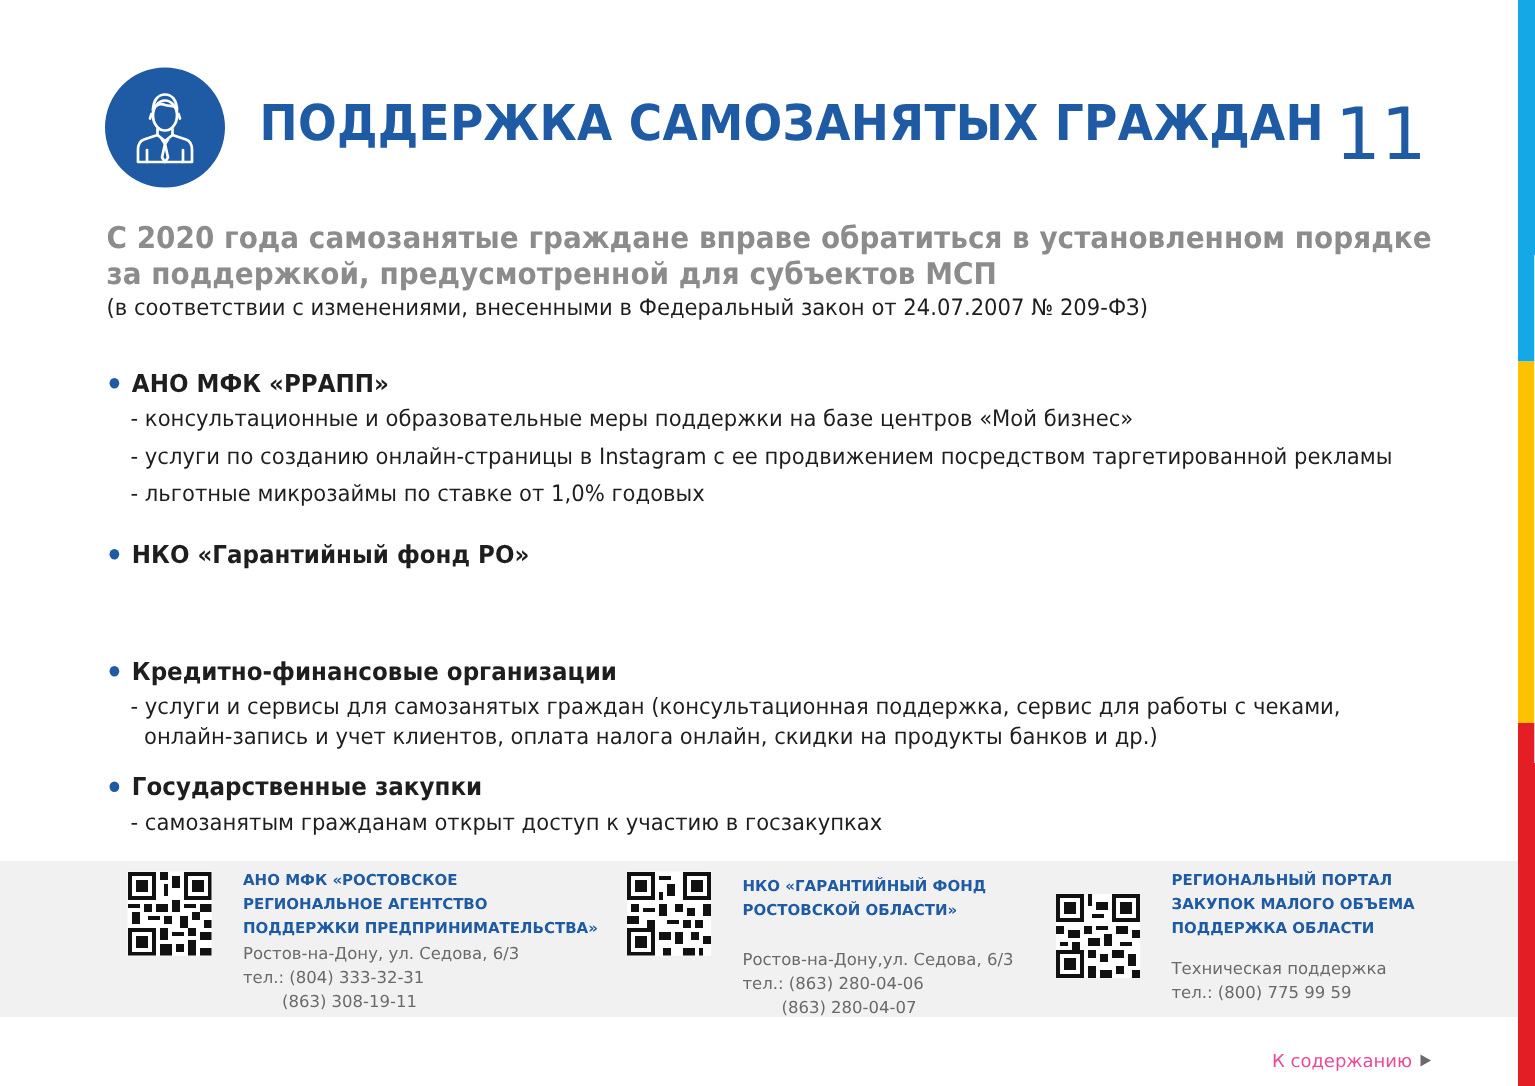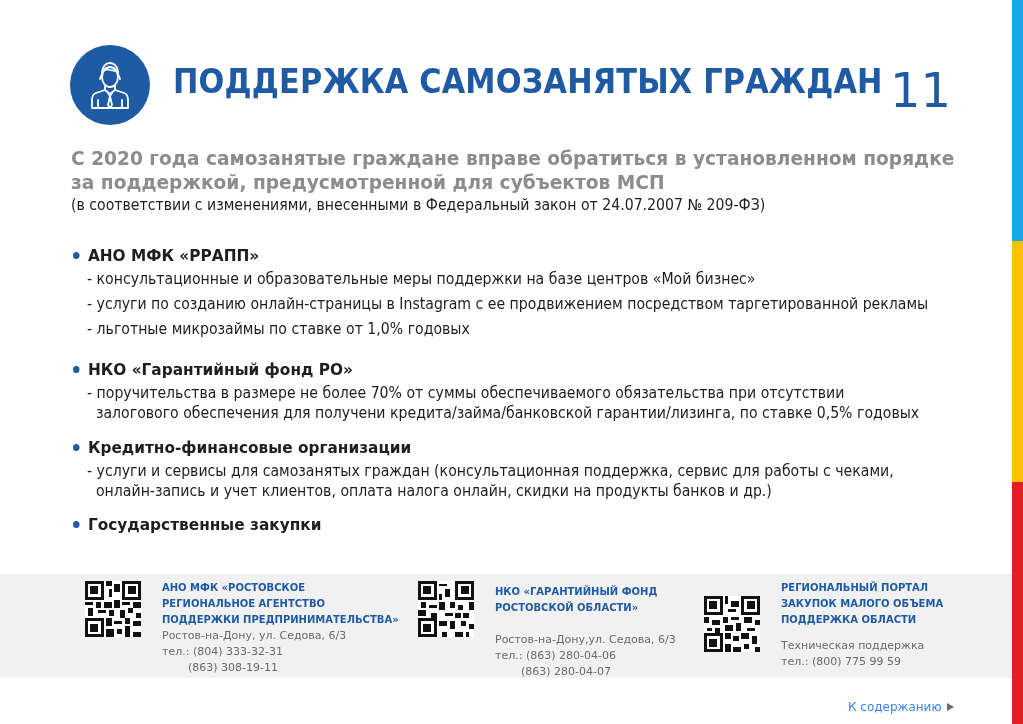--- a/index.html
+++ b/index.html
@@ -22,21 +22,21 @@
   .sec-item { font-size:15px; color:#1e1e1e; margin-left:14px; line-height:20px; transform:scaleX(0.94); transform-origin:left top; }
 
   .footer-band { position:absolute; left:0; top:574px; width:1012px; height:104px; background:#f1f1f1; }
   .qr { position:absolute; width:56px; height:56px; background:#ffffff; }
   .qr svg { width:56px; height:56px; display:block; }
   .org { position:absolute; white-space:nowrap; }
   .org-name { font-size:10px; font-weight:bold; color:#1e5ba4; line-height:16px; }
   .org-info { font-size:11px; color:#6a6a6a; line-height:16px; }
   .indent { padding-left:26px; }
 
-  .toc-link { position:absolute; left:848px; top:700px; font-size:12px; color:#3b82f6; white-space:nowrap; display:flex; align-items:center; gap:6px; }
+  .toc-link { position:absolute; left:848px; top:700px; font-size:12px; color:#ec4899; white-space:nowrap; display:flex; align-items:center; gap:6px; }
   .toc-arrow { display:inline-block; width:0; height:0; border-top:4px solid transparent; border-bottom:4px solid transparent; border-left:7px solid #6a6a6a; }
 </style>
 </head>
 <body>
 
 <div class="stripe blue"></div>
 <div class="stripe yellow"></div>
 <div class="stripe red"></div>
 
 <div class="logo-circle">
@@ -71,41 +71,40 @@
     <div class="sec-item" style="margin-bottom:5px;">- услуги по созданию онлайн-страницы в Instagram с ее продвижением посредством таргетированной рекламы</div>
     <div class="sec-item">- льготные микрозаймы по ставке от 1,0% годовых</div>
   </div>
 </div>
 
 <div class="section" style="top:358px;">
   <div class="sec-head">
     <span class="bullet-dot"></span>
     <span>НКО «Гарантийный фонд РО»</span>
   </div>
-  <div style="margin-top:3px;">
-    <div class="sec-item">- поручительства в размере не более 70% от суммы обеспечиваемого обязательства при отсутствии</div>
-    <div class="sec-item" style="white-space:pre;">  залогового обеспечения для получени кредита/займа/банковской гарантии/лизинга, по ставке 0,5% годовых</div>
-  </div>
 </div>
 
 <div class="section" style="top:436px;">
   <div class="sec-head">
     <span class="bullet-dot"></span>
     <span>Кредитно-финансовые организации</span>
   </div>
   <div style="margin-top:3px;">
     <div class="sec-item">- услуги и сервисы для самозанятых граждан (консультационная поддержка, сервис для работы с чеками,</div>
     <div class="sec-item" style="white-space:pre;">  онлайн-запись и учет клиентов, оплата налога онлайн, скидки на продукты банков и др.)</div>
   </div>
 </div>
 
 <div class="section" style="top:513px;">
   <div class="sec-head">
     <span class="bullet-dot"></span>
     <span>Государственные закупки</span>
+  </div>
+  <div style="margin-top:3px;">
+    <div class="sec-item">- самозанятым гражданам открыт доступ к участию в госзакупках</div>
   </div>
 </div>
 
 <div class="footer-band"></div>
 
 <div class="qr" style="left:85px; top:581px;">
   <svg viewBox="0 0 21 21" shape-rendering="crispEdges">
     <rect width="21" height="21" fill="#fff"></rect>
     <g fill="#111">
       <rect x="0" y="0" width="7" height="7"></rect>

